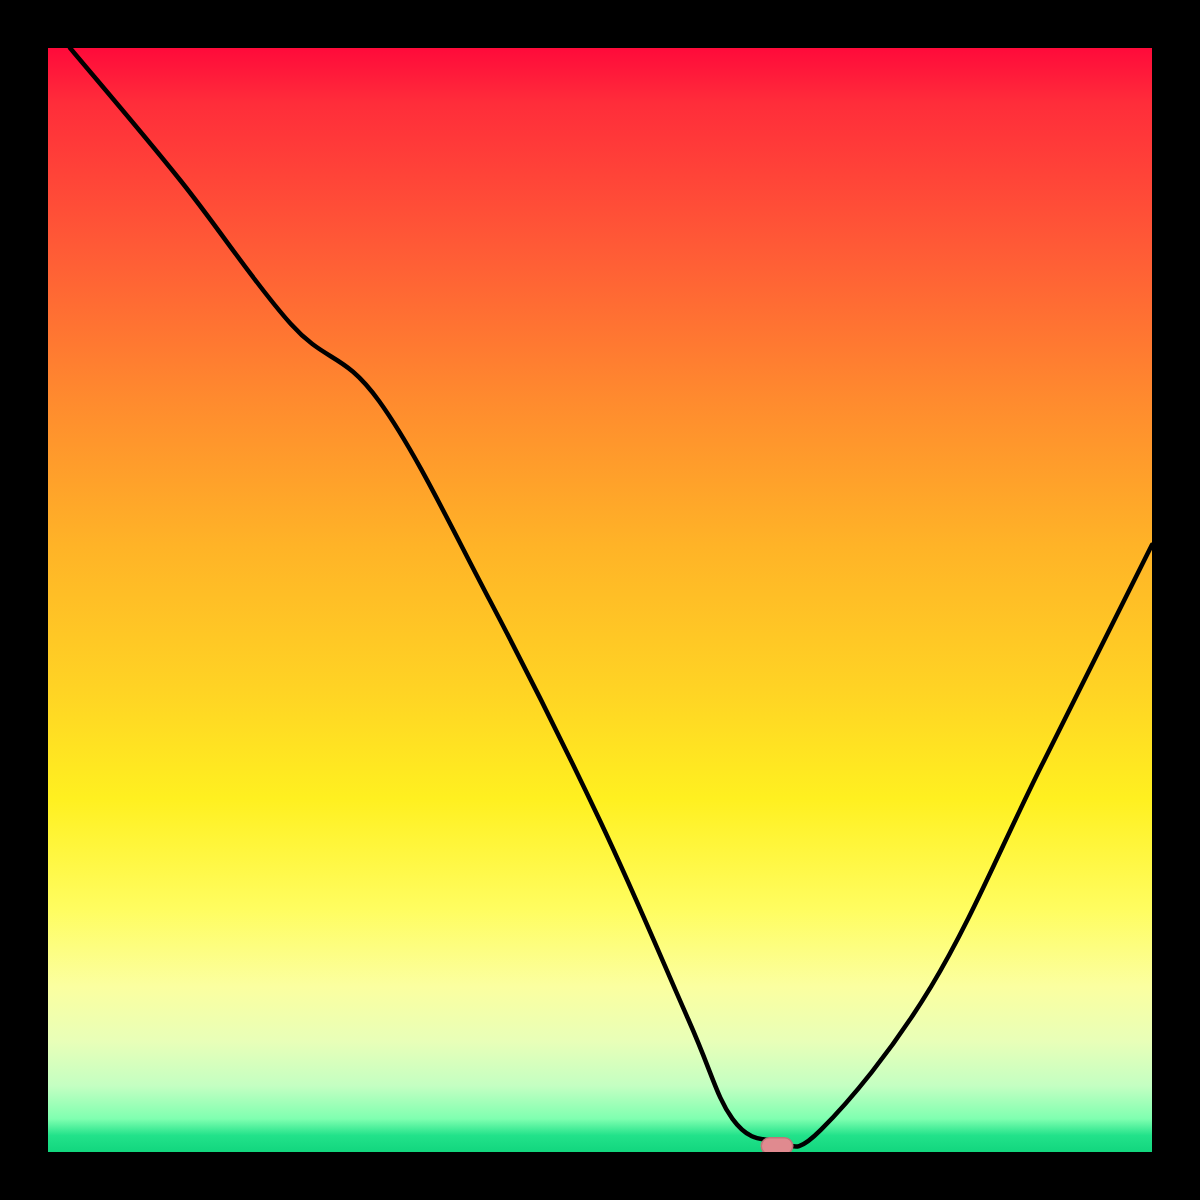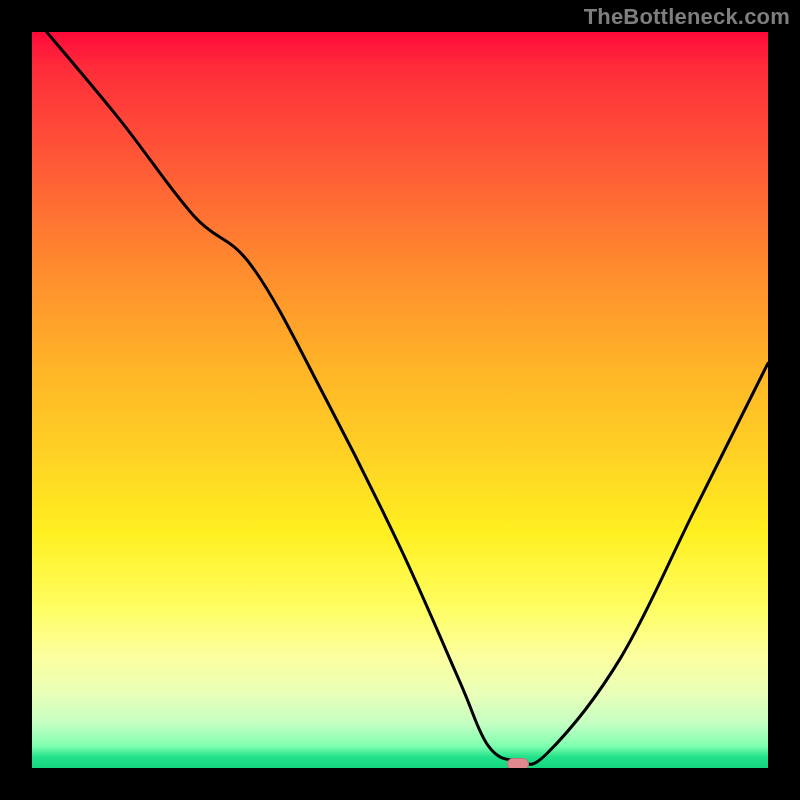--- a/index.html
+++ b/index.html
@@ -68,21 +68,20 @@
     font: 600 22px/1 "Segoe UI", Arial, sans-serif;
     color: #7e7e7e;
     letter-spacing: 0.2px;
     user-select: none;
   }
 </style>
 </head>
 <body>
 
 <div class="stage">
-  <div class="watermark">TheBottleneck.com</div>
 
   <div class="plot">
     <div class="grad"></div>
 
     <svg class="curve" viewBox="0 0 736 736" preserveAspectRatio="none">
       <path id="curve-path" fill="none" stroke="#000" stroke-width="3" stroke-linecap="round" stroke-linejoin="round" d="M 14.72,0 C 27.968,15.897600000000008 61.824,55.20000000000005 88.32,88.32000000000005 C 114.81599999999999,121.44000000000005 138.0736,157.50400000000002 161.92,184 C 185.76639999999998,210.49599999999998 196.95359999999997,202.39999999999998 220.79999999999998,235.51999999999998 C 244.6464,268.64 267.90400000000005,317.6576 294.40000000000003,368 C 320.896,418.3424 344.1536,464.85760000000005 368,515.2 C 391.8464,565.5424 410.9824,611.9104000000001 426.88,647.6800000000001 C 442.7776,683.4496 445.72159999999997,699.3471999999999 456.32,713.92 C 466.9184,728.4928 475.1616000000001,727.3152 485.76000000000005,728.64 C 496.3584,729.9648 496.65279999999996,739.8272 515.1999999999999,721.28 C 533.7471999999999,702.7328 562.3040000000001,669.3184 588.8000000000001,625.6 C 615.296,581.8816 635.904,531.392 662.4,478.40000000000003 C 688.896,425.408 722.752,357.69599999999997 736,331.2"></path>
     </svg>
 
     <div class="marker" id="min-marker" style="left: 485.76px; top: 731.584px;"></div>
   </div>

